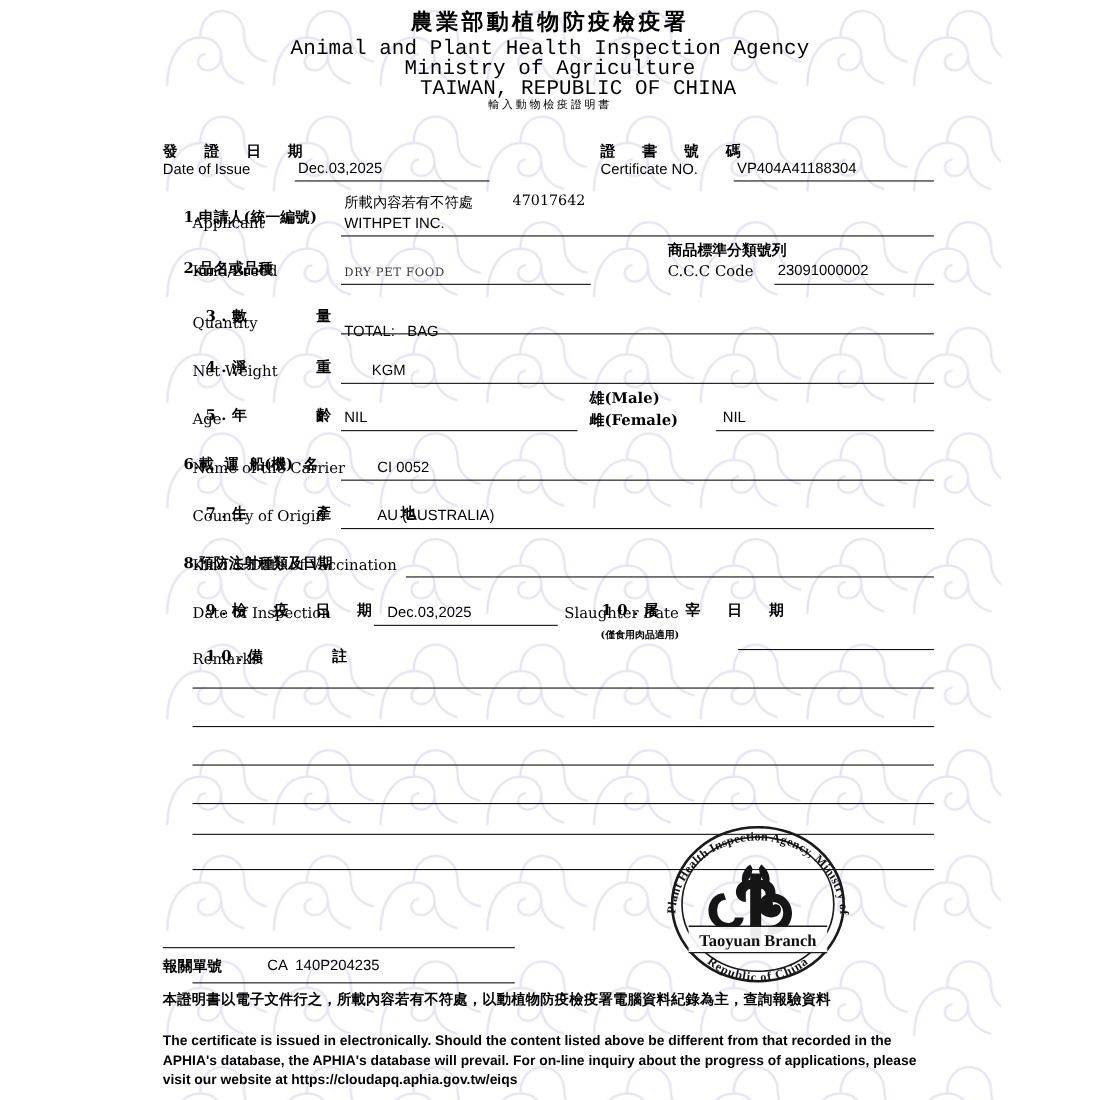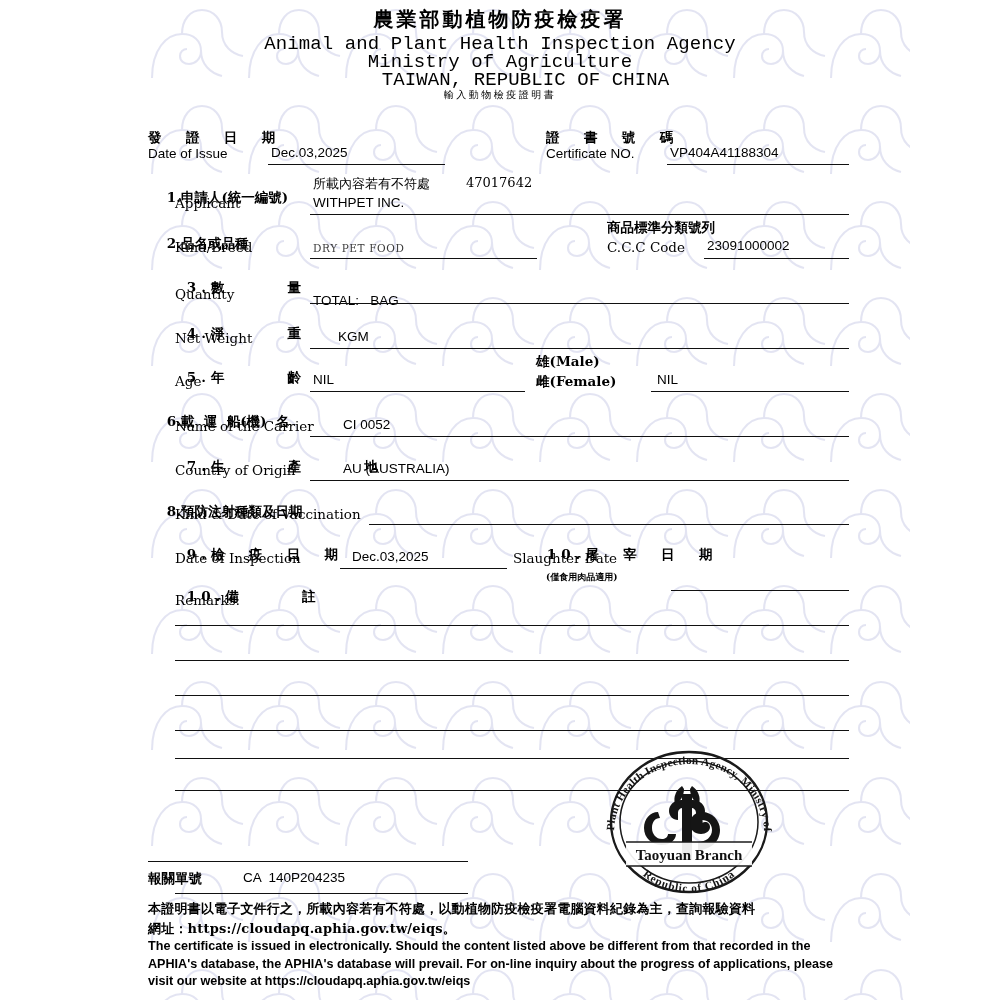--- a/index.html
+++ b/index.html
@@ -284,21 +284,20 @@
   <div class="rule" style="left:175px; top:730px; width:674px;"></div>
   <div class="rule" style="left:175px; top:758px; width:674px;"></div>
   <div class="rule" style="left:175px; top:790px; width:674px;"></div>
 
   <div class="rule" style="left:148px; top:861px; width:320px;"></div>
   <div class="abs cn-label" style="left:148px; top:870px;">報關單號</div>
   <div class="abs val" style="left:243px; top:870px;">CA  140P204235</div>
   <div class="rule" style="left:175px; top:893px; width:293px;"></div>
 
   <div class="abs ft-cn" style="left:148px; top:900px;">本證明書以電子文件行之，所載內容若有不符處，以動植物防疫檢疫署電腦資料紀錄為主，查詢報驗資料</div>
-  <div class="abs ft-cn" style="left:148px; top:920px;">網址：https://cloudapq.aphia.gov.tw/eiqs。</div>
   <div class="abs ft-en" style="left:148px; top:938px; width:706px;">The certificate is issued in electronically. Should the content listed above be different from that recorded in the APHIA's database, the APHIA's database will prevail. For on-line inquiry about the progress of applications, please visit our website at https://cloudapq.aphia.gov.tw/eiqs</div>
 
 </div>
 
 <svg id="seal" viewBox="0 0 186 148">
   <defs>
     <path id="arcTop" d="M 18 82 A 75 68 0 0 1 168 82" fill="none"></path>
     <path id="arcBot" d="M 26 82 A 67 60 0 0 0 160 82" fill="none"></path>
   </defs>
   <g transform="translate(0,2)">

